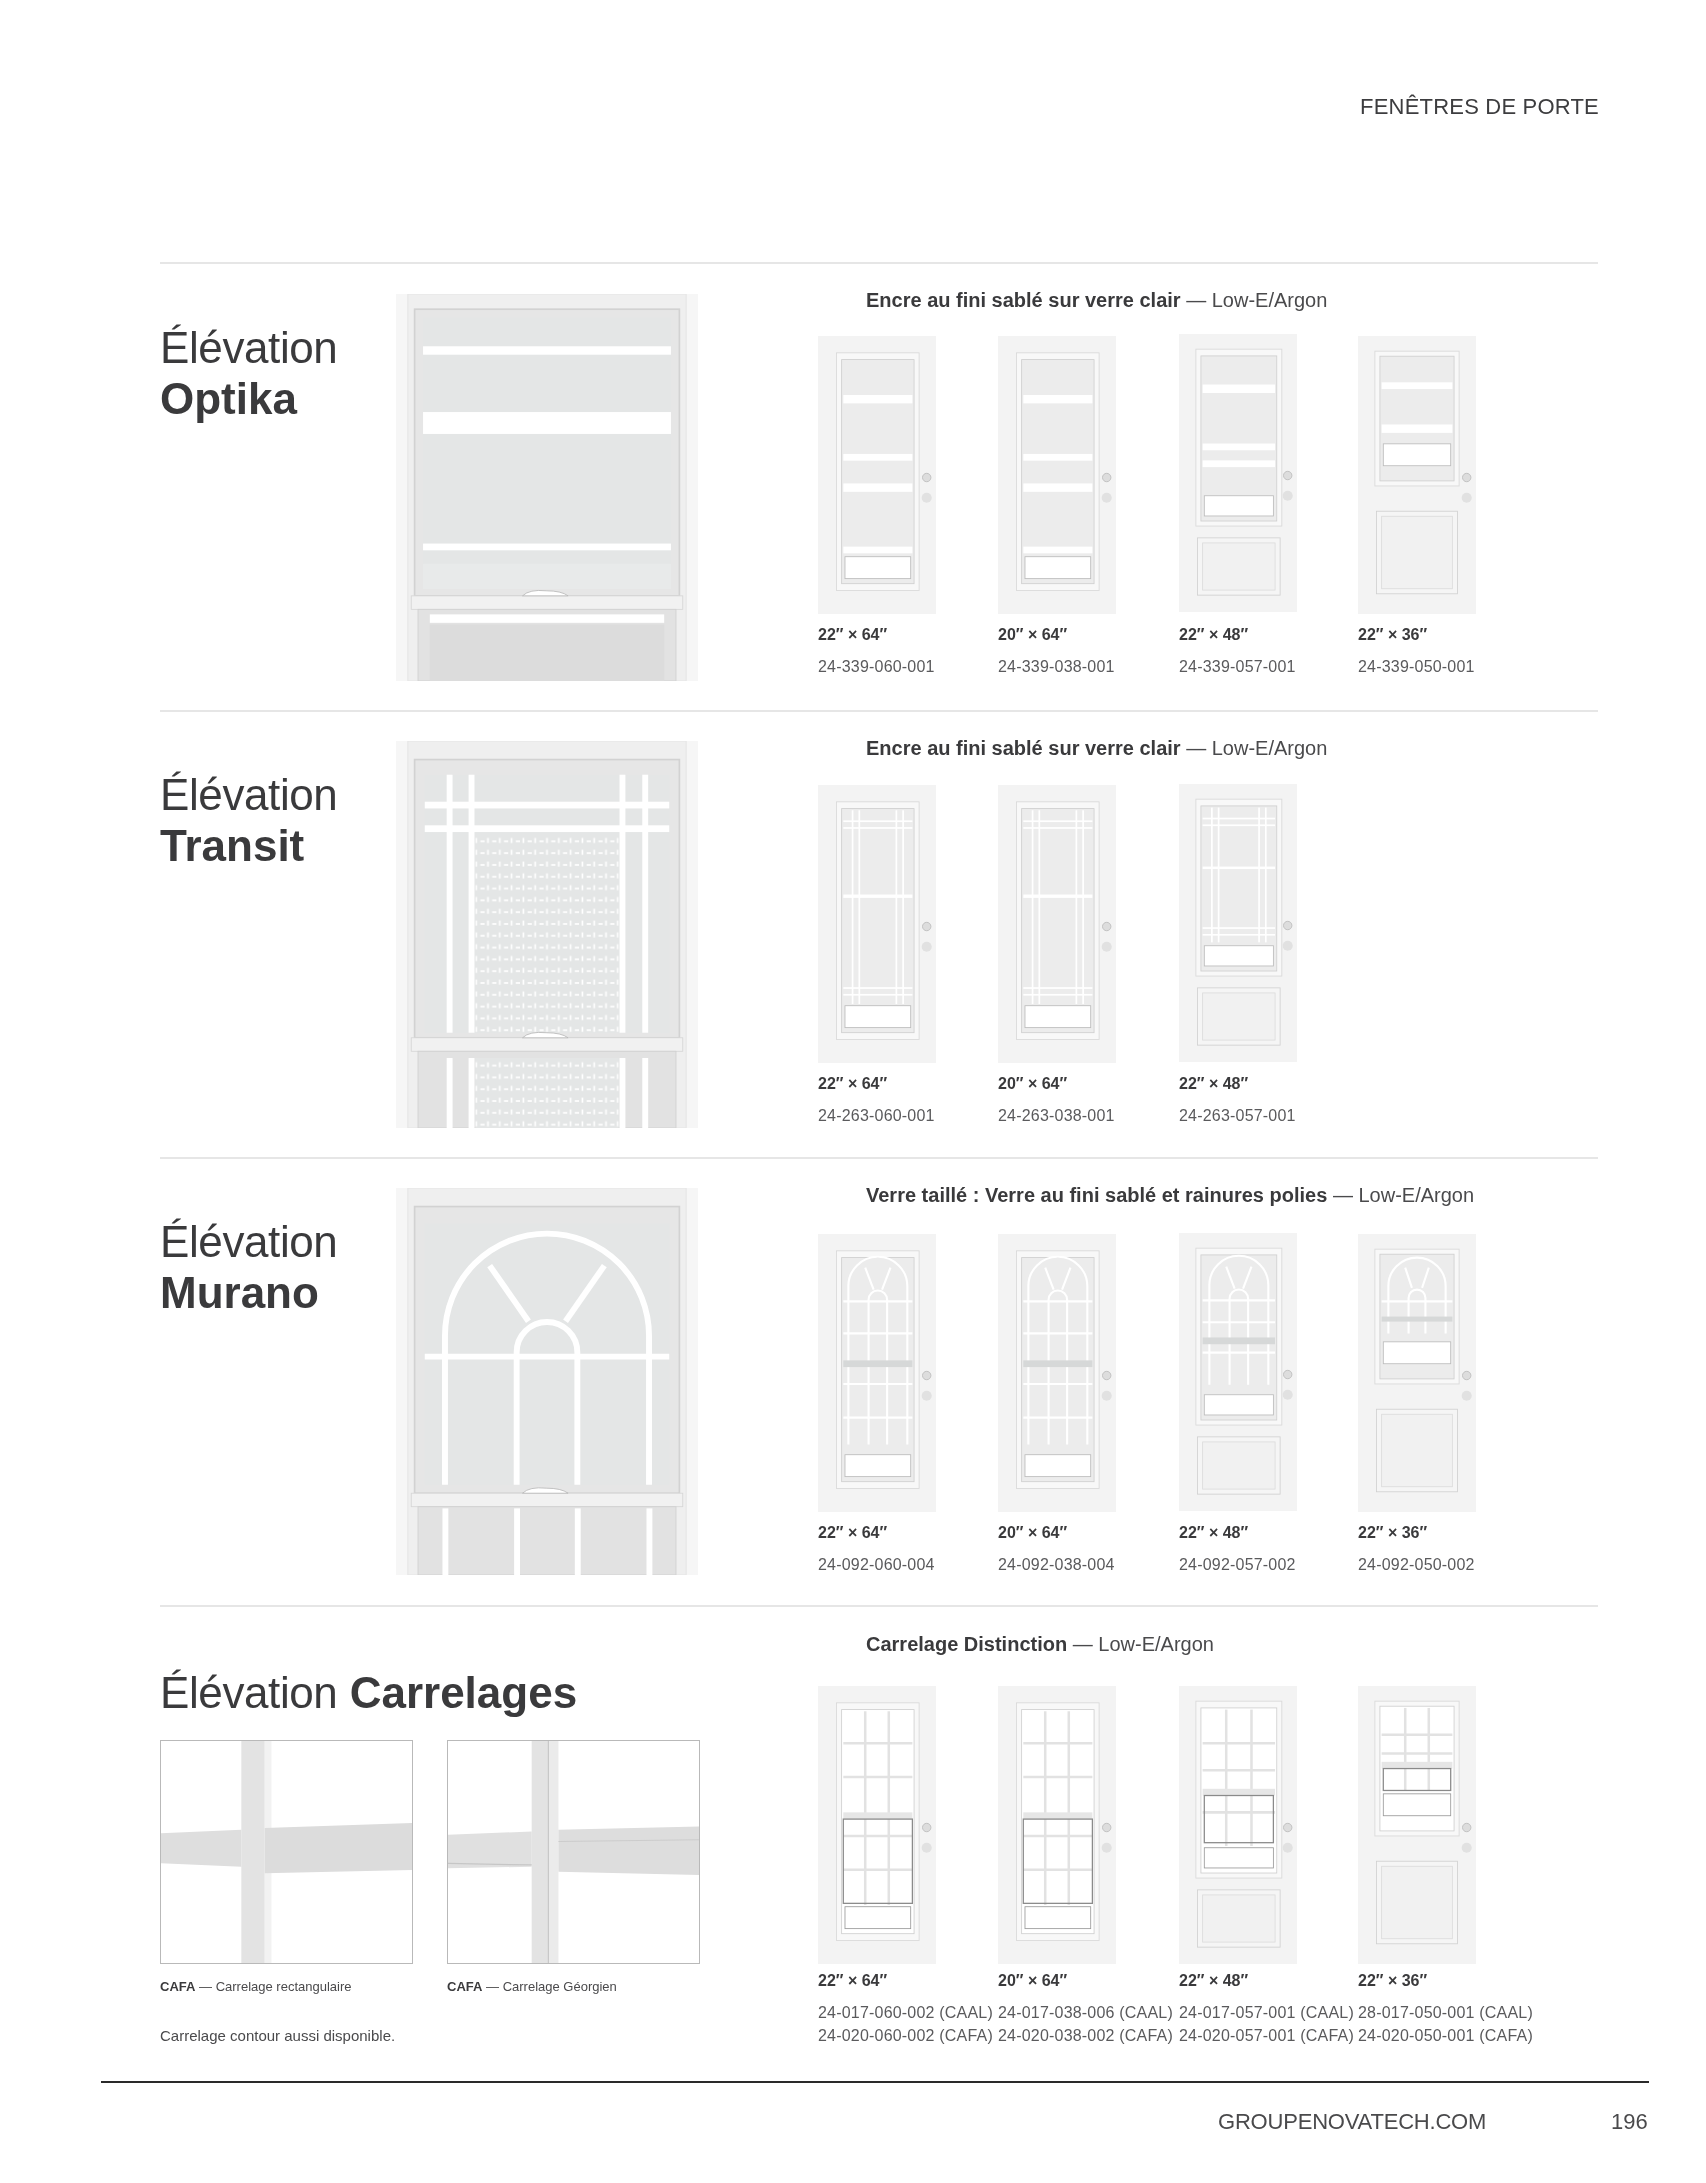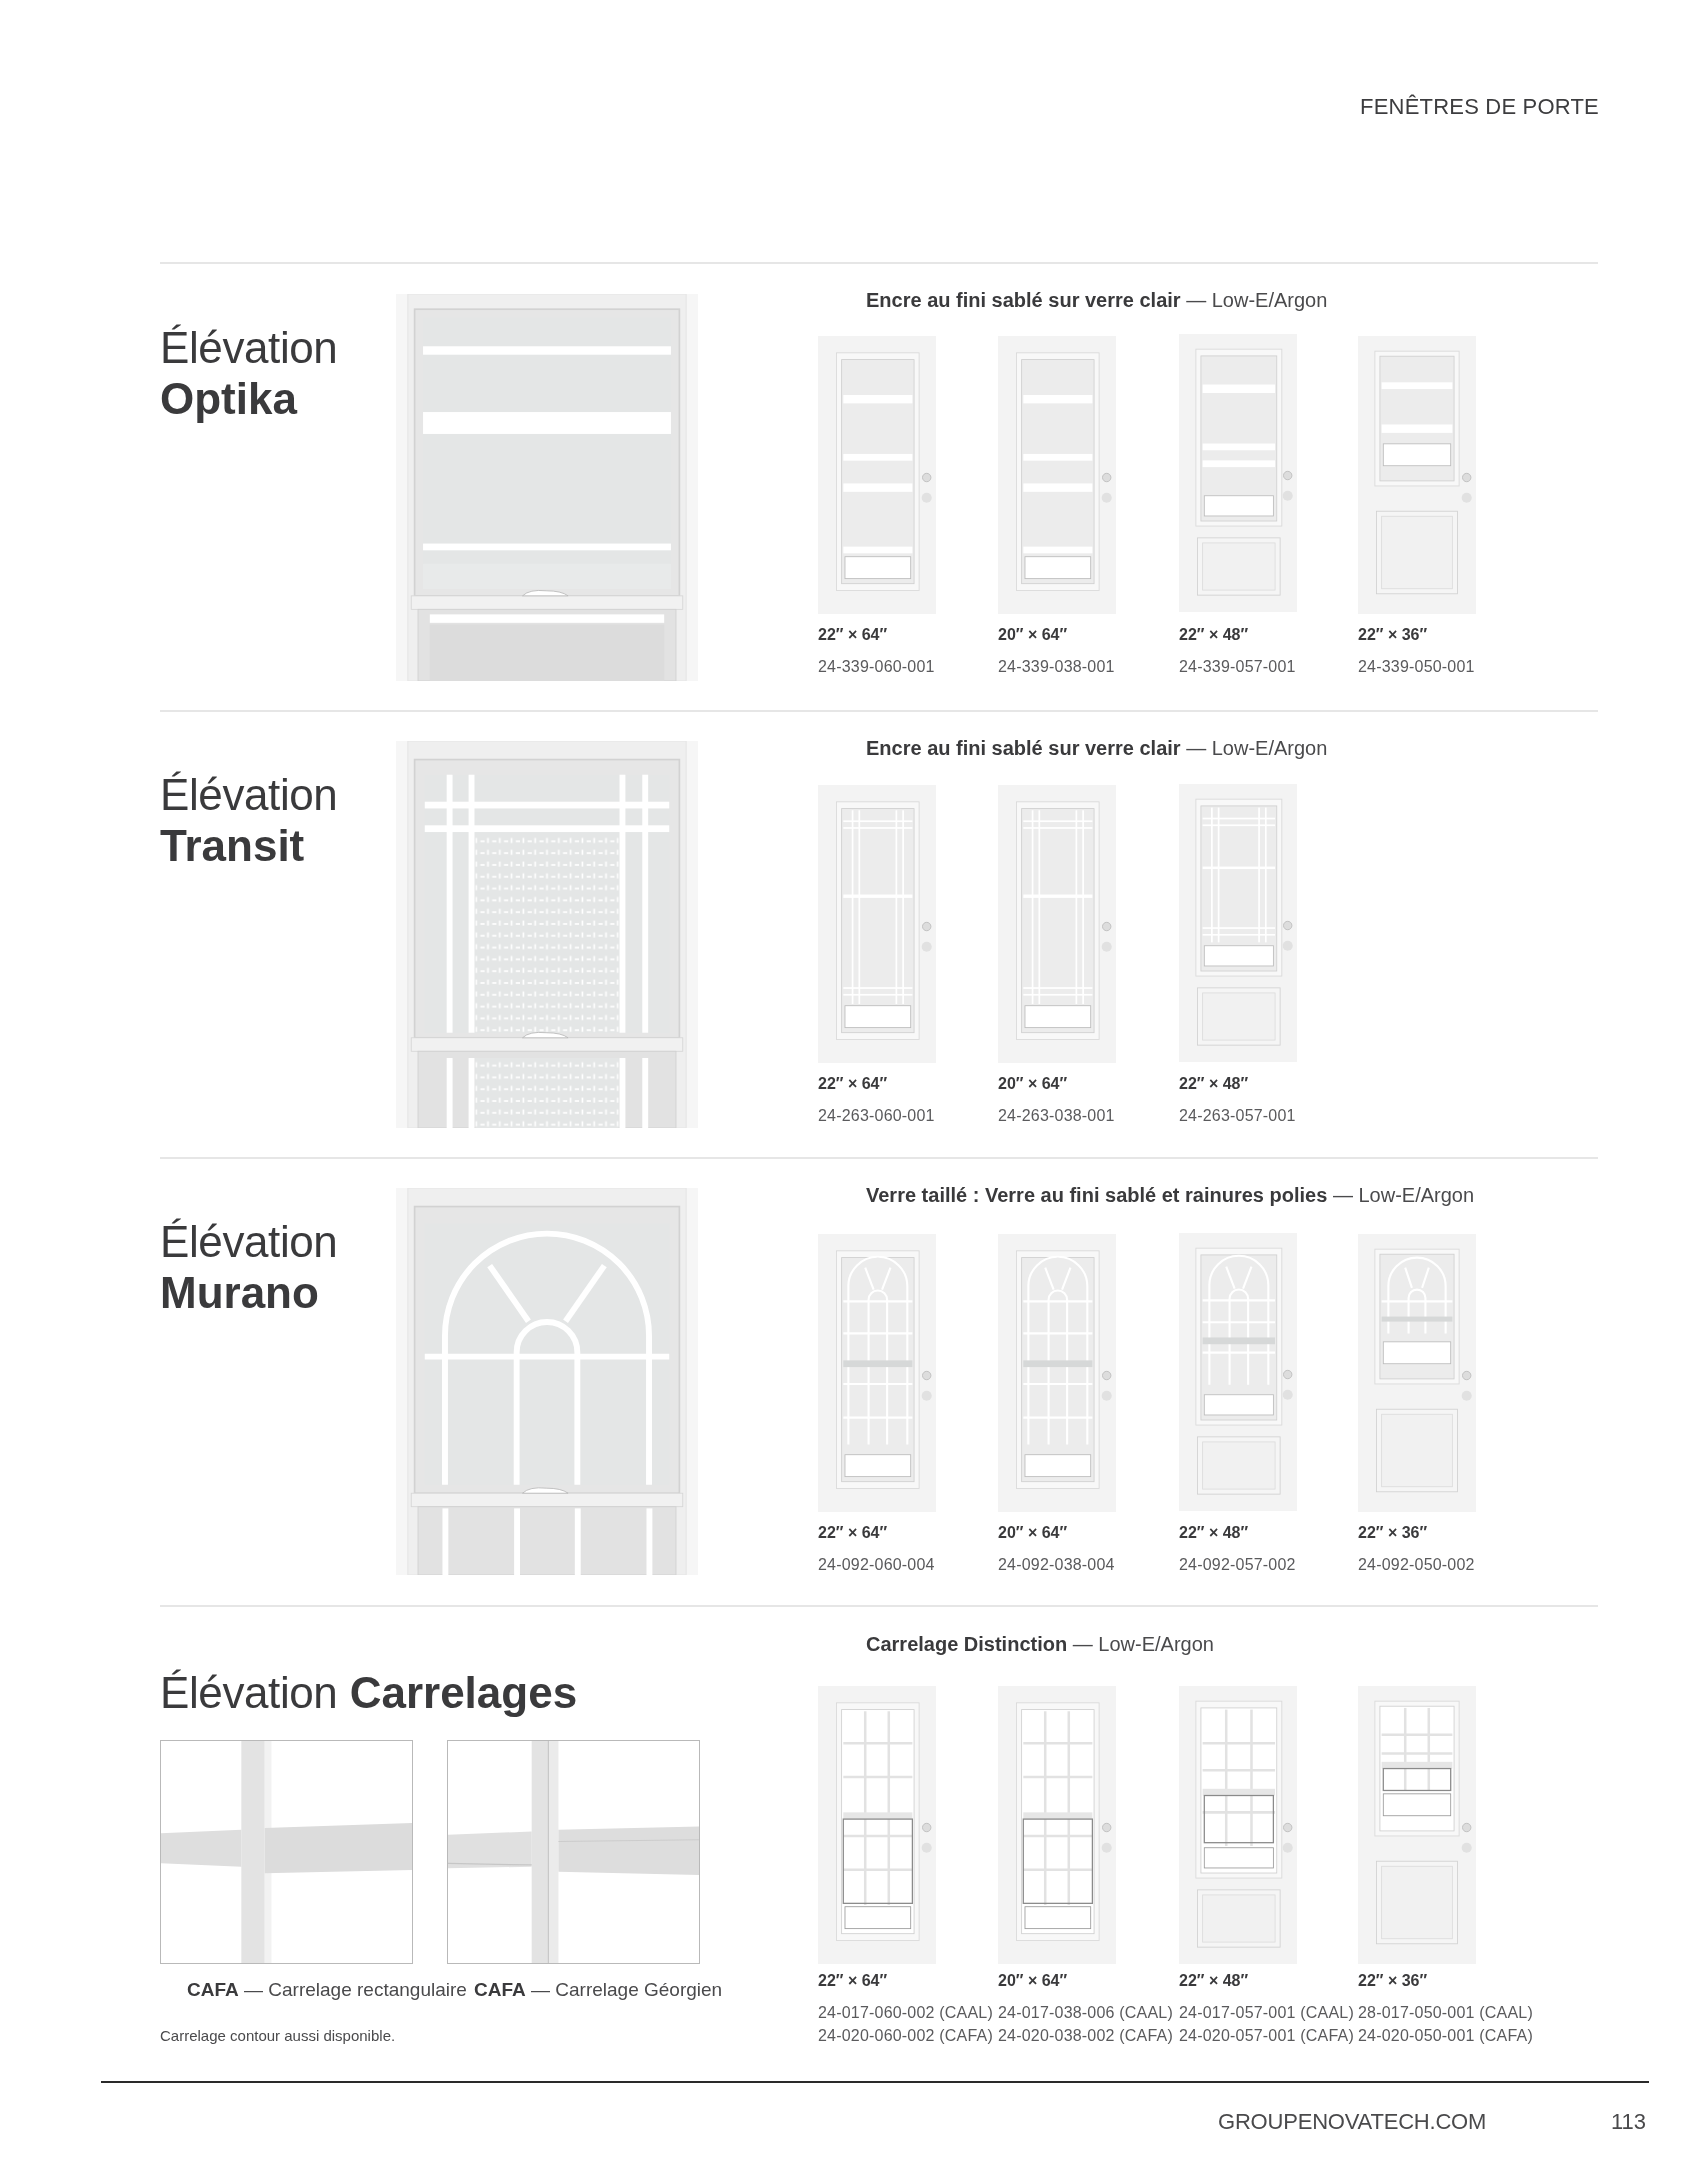--- a/index.html
+++ b/index.html
@@ -23,21 +23,21 @@
 
   .door { position: absolute; width: 118px; height: 278px; }
   .door svg { display: block; width: 100%; height: 100%; }
 
   .size { position: absolute; font-size: 16px; font-weight: 700; color: #3a3a3c; white-space: nowrap; }
   .code { position: absolute; font-size: 16px; color: #5a5a5c; white-space: nowrap; letter-spacing: 0.2px; }
 
   .tile { position: absolute; width: 253px; height: 224px; border: 1.7px solid #b9b9b9; background: #fff; overflow: hidden; }
   .tile svg { display: block; width: 100%; height: 100%; }
 
-  .tile-caption { position: absolute; font-size: 19px; color: #4a4a4c; white-space: nowrap; margin-left: 27px; }
+  .tile-caption { position: absolute; font-size: 13px; color: #4a4a4c; white-space: nowrap; }
   .tile-caption b { font-weight: 700; color: #3a3a3c; }
   .note { position: absolute; left: 160px; top: 2027px; font-size: 15px; color: #4a4a4c; }
 
   .footer-line { position: absolute; left: 101px; top: 2081px; width: 1548px; height: 1.7px; background: #2a2a2a; }
   .footer-url { position: absolute; left: 1174px; top: 2109px; font-size: 22px; color: #4a4a4c; letter-spacing: -0.2px; margin-left: 44px; }
   .page-number { position: absolute; left: 1611px; top: 2109px; font-size: 22px; color: #4a4a4c; }
 </style>
 </head>
 <body>
 
@@ -515,14 +515,14 @@
   <div class="code" style="left:1179px;top:2004px">24-017-057-001 (CAAL)</div>
   <div class="code" style="left:1358px;top:2004px">28-017-050-001 (CAAL)</div>
   <div class="code" style="left:818px;top:2027px">24-020-060-002 (CAFA)</div>
   <div class="code" style="left:998px;top:2027px">24-020-038-002 (CAFA)</div>
   <div class="code" style="left:1179px;top:2027px">24-020-057-001 (CAFA)</div>
   <div class="code" style="left:1358px;top:2027px">24-020-050-001 (CAFA)</div>
 </div>
 
 <div class="footer-line"></div>
 <div class="footer-url">GROUPENOVATECH.COM</div>
-<div class="page-number">113</div>
+<div class="page-number">196</div>
 
 
 </body></html>

